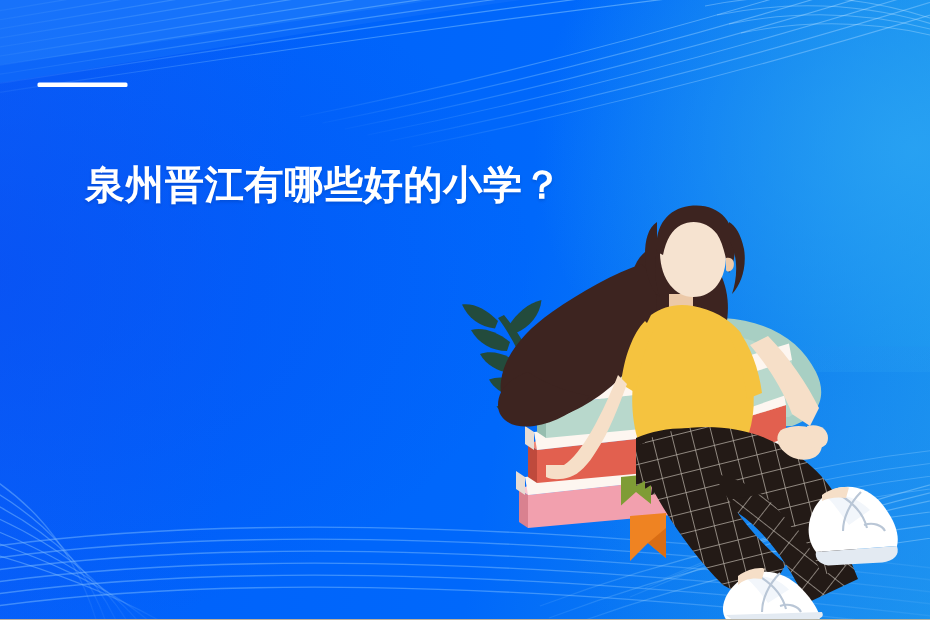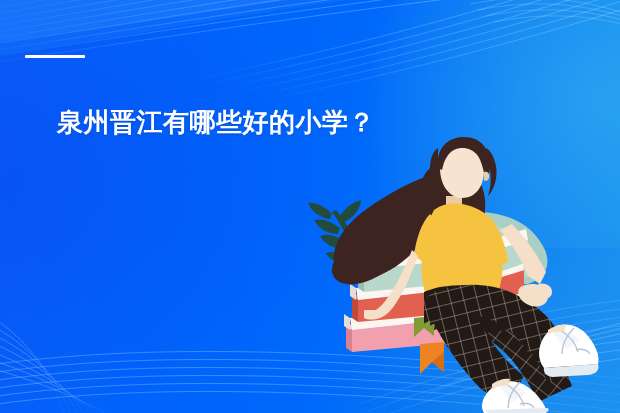--- a/index.html
+++ b/index.html
@@ -5,21 +5,21 @@
   html, body {
     margin: 0;
     padding: 0;
     background: #ffffff;
   }
   .banner {
     position: relative;
     width: 620px;
     height: 413px;
     overflow: hidden;
-    font-family: Liberation Serif, serif;
+    font-family: Liberation Sans, sans-serif;
     background: #a16207;
   }
   
   .bg-base {
     position: absolute;
     inset: 0;
     background: linear-gradient(100deg, #0a5ef8 0%, #0063fb 30%, #0068fb 55%, #0d7ef0 78%, #1a96ee 100%);
   }
   .bg-left-deep {
     position: absolute;

